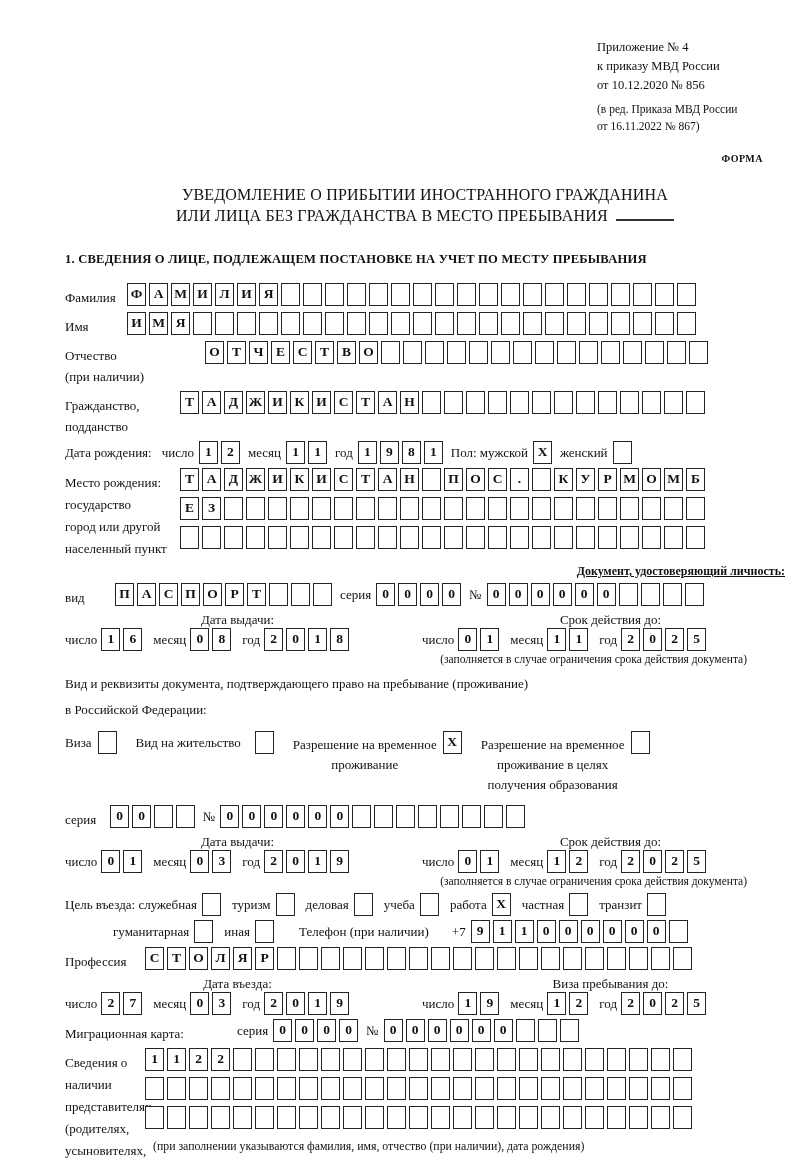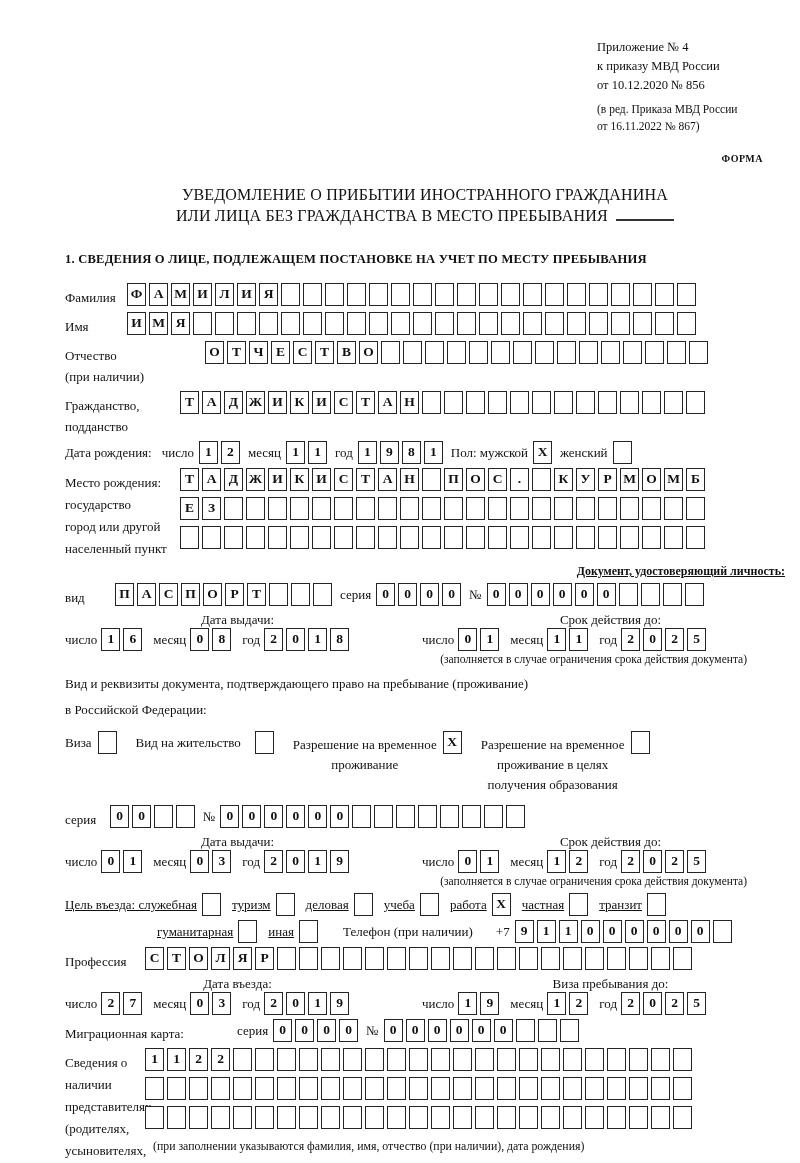--- a/index.html
+++ b/index.html
@@ -49,22 +49,22 @@
   .note { font-size: 11.5px; text-align: right; padding-right: 38px; margin-bottom: 6px; }
   .plain { font-size: 13px; line-height: 26px; }
   
   .visa-row { display: flex; align-items: flex-start; font-size: 13px; margin-top: 8px; margin-bottom: 10px; }
   .vitem { display: flex; align-items: flex-start; margin-right: 16px; }
   .vitem .vtext { padding-top: 4px; }
   .vitem .vtext.center { text-align: center; line-height: 20px; }
   .vitem .boxes { margin-left: 6px; }
   .inline-cb { display: inline-flex; align-items: flex-start; }
   .inline-cb .boxes { margin: 0 8px 0 5px; }
-  .inline-cb .cbl { padding-top: 4px; text-decoration: underline; }
-  .indent105 { margin-left: 92px; }
+  .inline-cb .cbl { padding-top: 4px; }
+  .indent105 { margin-left: 48px; }
   .rep-note { font-size: 11.8px; margin-top: 4px; padding-left: 8px; white-space: nowrap; } .mt4 { margin-top: 4px; }
   .doc-heading { text-align: right; font-weight: bold; font-size: 12px; margin: 2px 0 4px 0; text-decoration: underline; }
 </style>
 </head>
 <body>
 
 <div class="appendix">
   <div>Приложение № 4</div>
   <div>к приказу МВД России</div>
   <div>от 10.12.2020 № 856</div>

